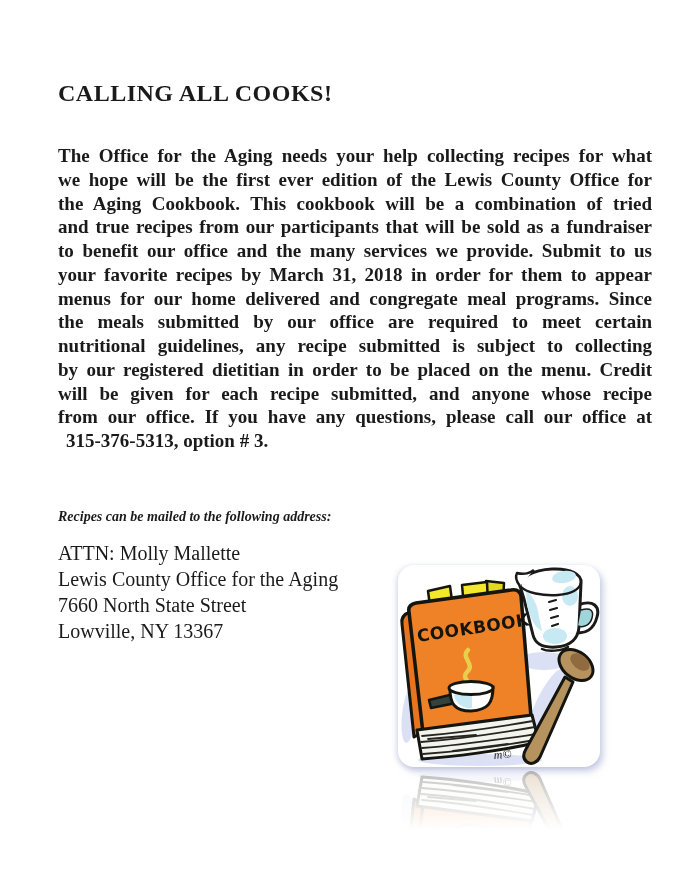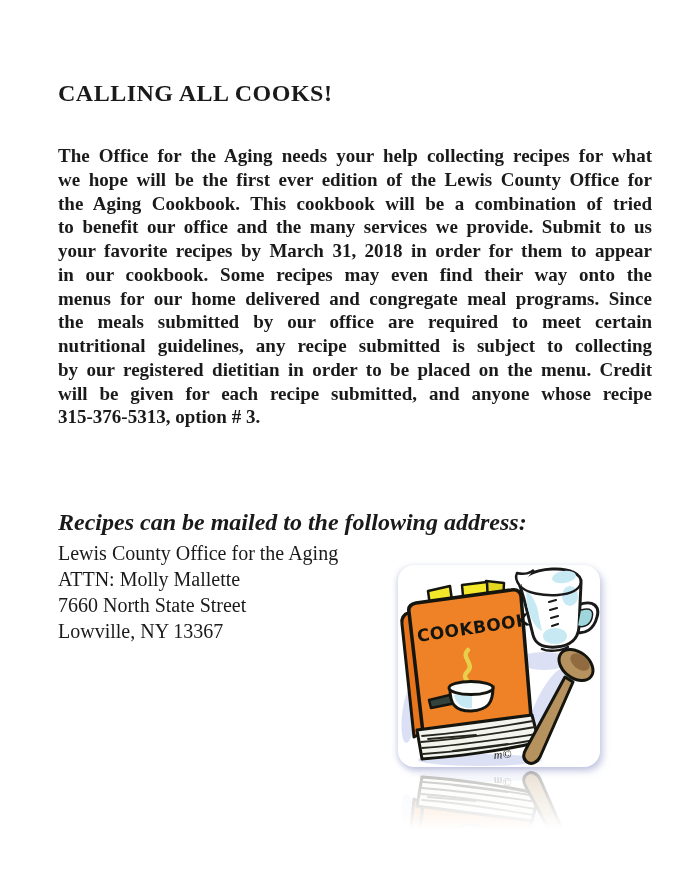--- a/index.html
+++ b/index.html
@@ -6,24 +6,24 @@
   body{width:690px;height:892px;position:relative;overflow:hidden;
        font-family:"Liberation Serif","DejaVu Serif",serif;color:#1a1a1a;}
 
   .title{position:absolute;top:80px;left:58px;width:594px;margin:0;
          font-size:24px;font-weight:bold;text-align:left;letter-spacing:.5px;
          font-family:"Liberation Serif","DejaVu Serif",serif;}
 
   .paragraph{position:absolute;top:144px;left:58px;width:594px;
              font-size:19px;line-height:23.75px;}
   .body-line{text-align:justify;text-align-last:justify;white-space:normal;font-weight:bold;}
-  .body-line:last-child{text-align-last:left;}
+  .body-line:last-child{text-align-last:left;margin-left:8px;}
 
   .mail-heading{position:absolute;top:509px;left:58px;width:594px;
-                font-size:24px;font-weight:bold;font-style:italic;}
+                font-size:14px;font-weight:bold;font-style:italic;}
 
   .address{position:absolute;top:540px;left:58px;width:340px;
            font-size:20px;line-height:26px;}
 
   .clipart-wrap{position:absolute;left:398px;top:565px;width:202px;height:420px;}
   .clipart-card{position:absolute;left:0;top:0;width:202px;height:202px;
                 background:#ffffff;border-radius:16px;
                 box-shadow:3px 4px 7px rgba(155,163,205,.55),-2px 1px 5px rgba(155,163,205,.30);}
   .clipart-card svg{display:block;border-radius:16px;}
   .clipart-reflection{position:absolute;left:0;top:204px;width:202px;height:202px;
@@ -36,36 +36,37 @@
 <body>
 
 <div class="page">
 
   <h1 class="title">CALLING ALL COOKS!</h1>
 
   <div class="paragraph">
       <div class="body-line">The Office for the Aging needs your help collecting recipes for what</div>
       <div class="body-line">we hope will be the first ever edition of the Lewis County Office for</div>
       <div class="body-line">the Aging Cookbook. This cookbook will be a combination of tried</div>
+      <div class="body-line">and true recipes from our participants that will be sold as a fundraiser</div>
       <div class="body-line">to benefit our office and the many services we provide. Submit to us</div>
       <div class="body-line">your favorite recipes by March 31, 2018 in order for them to appear</div>
-      <div class="body-line">in our cookbook. Some recipes may even find their way onto the</div>
       <div class="body-line">menus for our home delivered and congregate meal programs. Since</div>
       <div class="body-line">the meals submitted by our office are required to meet certain</div>
       <div class="body-line">nutritional guidelines, any recipe submitted is subject to collecting</div>
       <div class="body-line">by our registered dietitian in order to be placed on the menu. Credit</div>
       <div class="body-line">will be given for each recipe submitted, and anyone whose recipe</div>
+      <div class="body-line">from our office. If you have any questions, please call our office at</div>
       <div class="body-line">315-376-5313, option # 3.</div>
     </div>
 
   <div class="mail-heading">Recipes can be mailed to the following address:</div>
 
   <div class="address">
+      <div class="address-line">ATTN: Molly Mallette</div>
       <div class="address-line">Lewis County Office for the Aging</div>
-      <div class="address-line">ATTN: Molly Mallette</div>
       <div class="address-line">7660 North State Street</div>
       <div class="address-line">Lowville, NY 13367</div>
     </div>
 
   <div class="clipart-wrap">
     <div class="clipart-card">
       <svg width="202" height="202" viewBox="0 0 202 202">
         <defs>
           <g id="cookbook-art">
 

